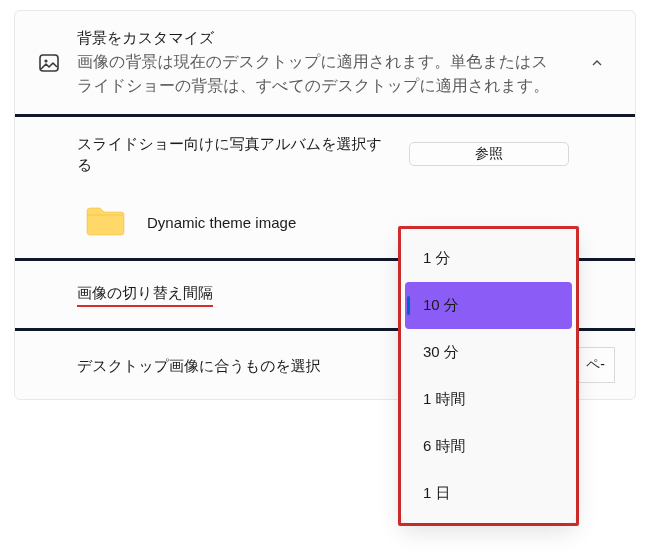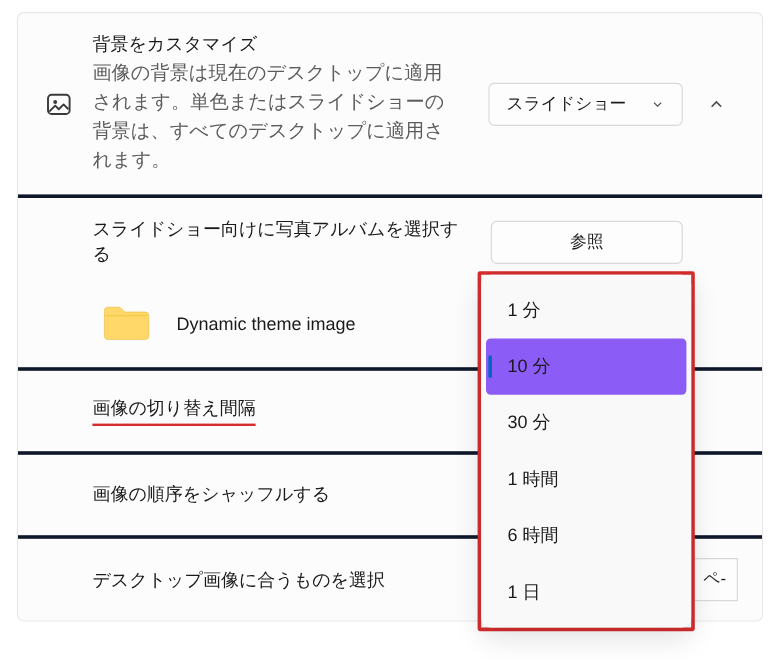--- a/index.html
+++ b/index.html
@@ -82,21 +82,21 @@
     width: 36px;
     height: 36px;
     display: flex;
     align-items: center;
     justify-content: center;
     cursor: pointer;
     border-radius: 4px;
   }
   .btn-secondary {
     min-width: 160px;
-    height: 36px;
+    height: 24px;
     border: 1px solid #d9d9d9;
     border-radius: 5px;
     background: #fdfdfd;
     font-size: 14px;
     color: #1b1b1b;
     display: flex;
     align-items: center;
     justify-content: center;
     cursor: pointer;
   }
@@ -180,26 +180,20 @@
         <rect x="3" y="4" width="18" height="16" rx="3"></rect>
         <circle cx="9" cy="10" r="1.6" fill="#3a3a3a" stroke="none"></circle>
         <path d="M4 18 l5 -5 3 3 4 -4 4 4"></path>
       </svg>
     </div>
     <div class="text-col">
       <div class="title">背景をカスタマイズ</div>
       <div class="desc">画像の背景は現在のデスクトップに適用されます。単色またはスライドショーの背景は、すべてのデスクトップに適用されます。</div>
     </div>
     <div class="controls">
-      <div class="dropdown-btn">
-        <span>スライドショー</span>
-        <svg class="chevron-down" viewBox="0 0 24 24" fill="none" stroke="#4a4a4a" stroke-width="2">
-            <path d="M6 9l6 6 6-6"></path>
-          </svg>
-      </div>
       <div class="expand-btn">
         <svg width="16" height="16" viewBox="0 0 24 24" fill="none" stroke="#4a4a4a" stroke-width="2">
             <path d="M6 15l6-6 6 6"></path>
           </svg>
       </div>
     </div>
   </div>
 
   <div class="row">
     <div class="spacer-left"></div>
@@ -225,27 +219,20 @@
   </div>
 
   <div class="row">
     <div class="spacer-left"></div>
     <div class="text-col">
       <span class="title underline-red">画像の切り替え間隔</span>
     </div>
     <div class="controls" style="width:210px"></div>
   </div>
 
-  <div class="row">
-    <div class="spacer-left"></div>
-    <div class="text-col">
-      <div class="title">画像の順序をシャッフルする</div>
-    </div>
-    <div class="controls" style="width:210px"></div>
-  </div>
 
   <div class="row">
     <div class="spacer-left"></div>
     <div class="text-col">
       <div class="title">デスクトップ画像に合うものを選択</div>
     </div>
     <div class="controls">
       <div class="truncated-btn">
         <span>ペ-</span>
       </div>

